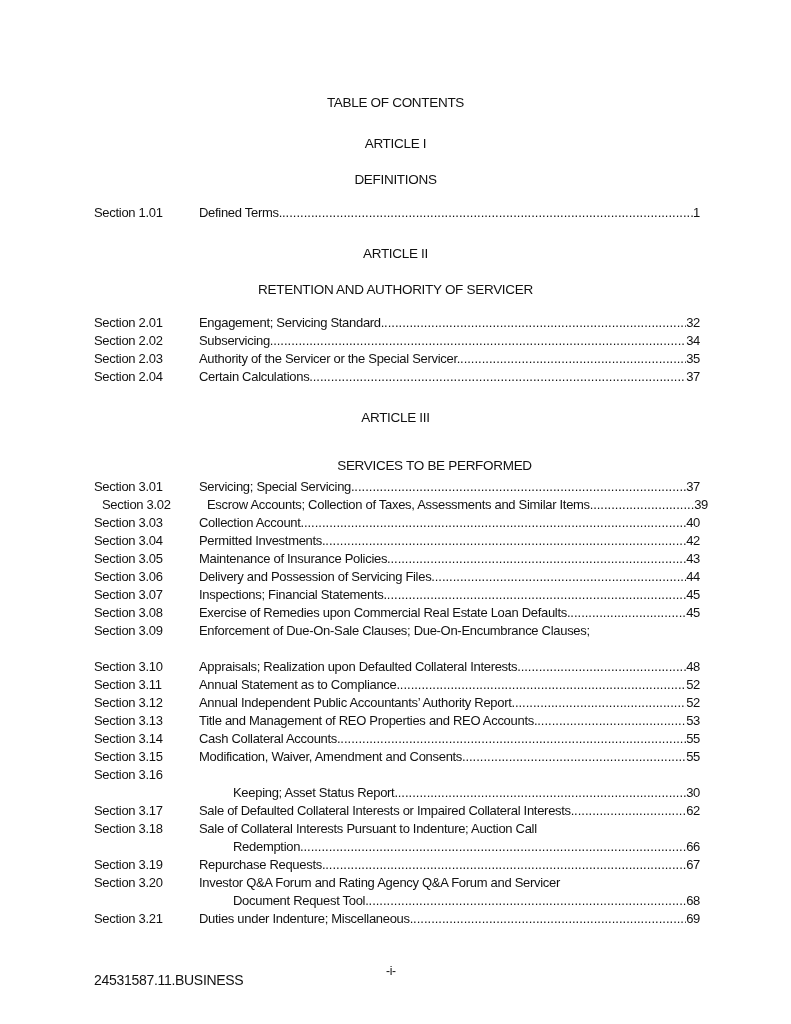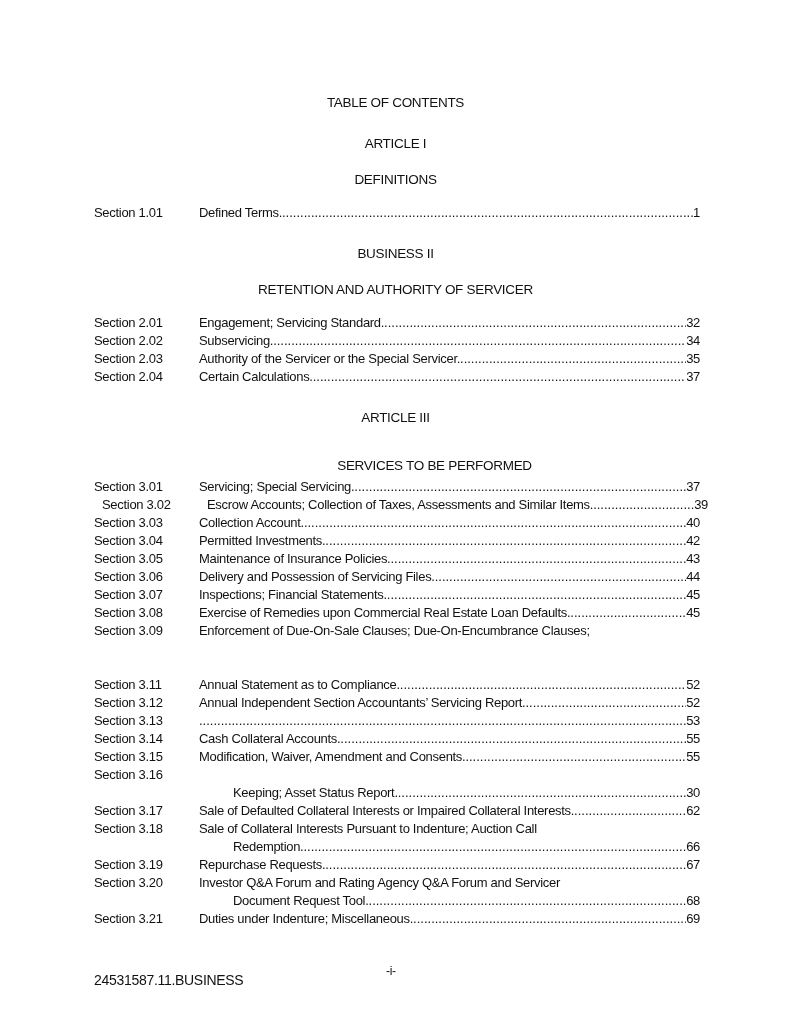--- a/index.html
+++ b/index.html
@@ -33,21 +33,21 @@
 
   <div class="entry" style="top:204px;">
     <span class="sec">Section 1.01</span>
     <div class="line">
         <span class="title">Defined Terms.</span>
         <span class="dots"></span>
         <span class="pg">1</span>
       </div>
   </div>
 
-  <div class="center" style="top:246px;">BUSINESS II</div>
+  <div class="center" style="top:246px;">ARTICLE II</div>
   <div class="center" style="top:282px;">RETENTION AND AUTHORITY OF SERVICER</div>
 
   <div class="entry" style="top:314px;">
     <span class="sec">Section 2.01</span>
     <div class="line">
         <span class="title">Engagement; Servicing Standard.</span>
         <span class="dots"></span>
         <span class="pg">32</span>
       </div>
   </div>
@@ -143,39 +143,48 @@
         <span class="pg">45</span>
       </div>
   </div>
 
   <div class="entry" style="top:622px; height:36px;">
     <span class="sec">Section 3.09</span>
     <div class="line">
         <span class="title">Enforcement of Due-On-Sale Clauses; Due-On-Encumbrance Clauses;</span>
       </div>
   </div>
+  <div class="entry" style="top:658px;">
+    <span class="sec">Section 3.10</span>
+    <div class="line">
+        <span class="title">Appraisals; Realization upon Defaulted Collateral Interests.</span>
+        <span class="dots"></span>
+        <span class="pg">48</span>
+      </div>
+  </div>
   <div class="entry" style="top:676px;">
     <span class="sec">Section 3.11</span>
     <div class="line">
         <span class="title">Annual Statement as to Compliance.</span>
         <span class="dots"></span>
         <span class="pg">52</span>
       </div>
   </div>
   <div class="entry" style="top:694px;">
     <span class="sec">Section 3.12</span>
     <div class="line">
-        <span class="title">Annual Independent Section Accountants’ Servicing Report.</span>
+        <span class="title">Annual Independent Public Accountants’ Authority Report.</span>
         <span class="dots"></span>
         <span class="pg">52</span>
       </div>
   </div>
   <div class="entry" style="top:712px;">
     <span class="sec">Section 3.13</span>
     <div class="line">
+        <span class="title">Title and Management of REO Properties and REO Accounts.</span>
         <span class="dots"></span>
         <span class="pg">53</span>
       </div>
   </div>
   <div class="entry" style="top:730px;">
     <span class="sec">Section 3.14</span>
     <div class="line">
         <span class="title">Cash Collateral Accounts.</span>
         <span class="dots"></span>
         <span class="pg">55</span>

